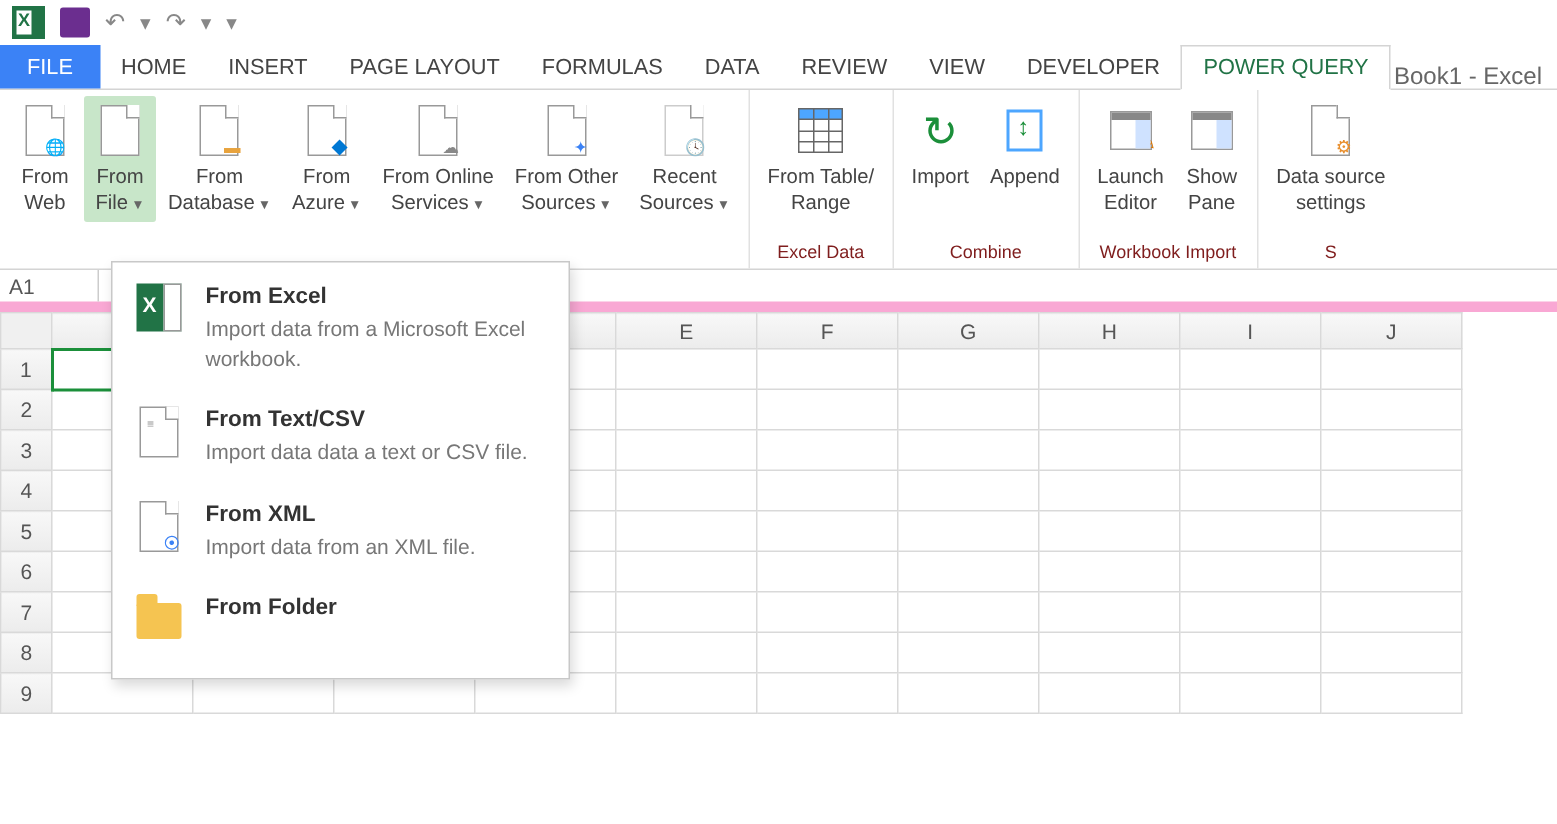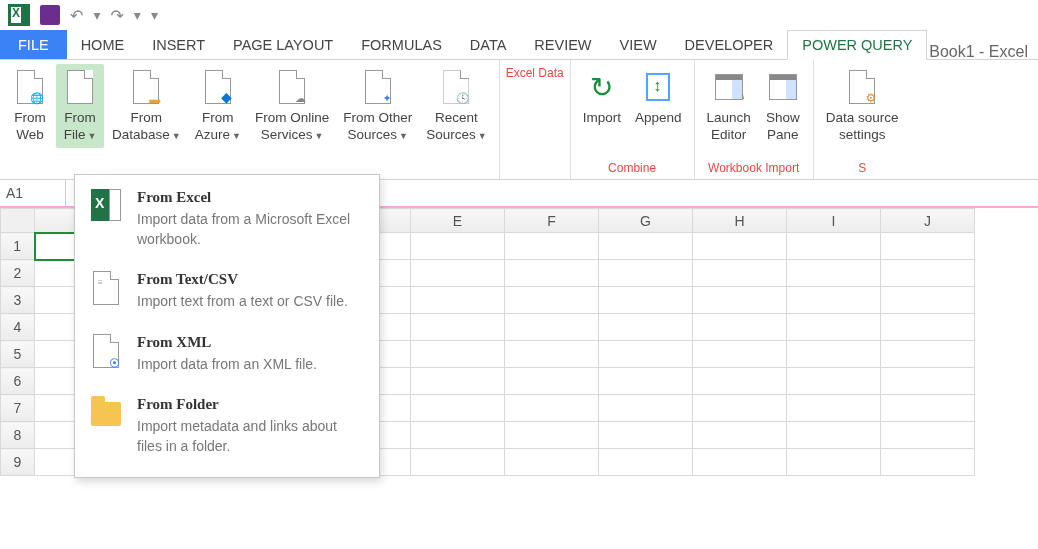--- a/index.html
+++ b/index.html
@@ -19,21 +19,21 @@
 
 .ribbon-tabs { display: flex; height: 30px; align-items: stretch; border-bottom: 1px solid #d4d4d4; }
 .tab { padding: 0 14px; display: flex; align-items: center; font-size: 14.5px; color: #444; cursor: pointer; }
 .tab.file { background: #3b82f6; color: #fff; padding: 0 18px; }
 .tab.active { border: 1px solid #d4d4d4; border-bottom: 1px solid #fff; background: #fff; color: #217346; margin-bottom: -1px; }
 
 
 .ribbon { display: flex; height: 120px; border-bottom: 1px solid #d4d4d4; background: #fff; }
 .group { display: flex; flex-direction: column; border-right: 1px solid #e1e1e1; padding: 4px 6px 0 6px; }
 .group-items { display: flex; flex: 1; align-items: flex-start; gap: 2px; }
-.group-label { text-align: center; font-size: 12px; color: #ef4444; padding: 2px 0 4px 0; }
+.group-label { text-align: center; font-size: 12px; color: #7f1d1d; padding: 2px 0 4px 0; }
 .rbtn { display: flex; flex-direction: column; align-items: center; justify-content: flex-start; padding: 4px 6px; cursor: pointer; min-width: 48px; border-radius: 2px; }
 .rbtn.highlighted { background: #c8e6c9; }
 .rbtn .icon { width: 34px; height: 38px; margin-bottom: 4px; display: flex; align-items: center; justify-content: center; }
 .rbtn .label { text-align: center; font-size: 13.5px; color: #444; line-height: 1.25; white-space: pre; }
 .dropdown-caret { font-size: 9px; color: #666; margin-left: 2px; }
 
 
 .page-icon { width: 26px; height: 34px; border: 1px solid #999; background: #fff; position: relative; }
 .page-icon::after { content: ""; position: absolute; top: -1px; right: -1px; width: 8px; height: 8px; background: #fff; border-left: 1px solid #999; border-bottom: 1px solid #999; }
 .table-icon { width: 30px; height: 30px; display: grid; grid-template-columns: repeat(3,1fr); grid-template-rows: repeat(4,1fr); gap: 1px; background: #666; border: 1px solid #666; }
@@ -41,39 +41,39 @@
 .table-icon span.hdr { background: #4da6ff; }
 .arrow-merge { font-size: 28px; color: #1b8f3a; }
 .arrow-append { width: 24px; height: 28px; border: 2px solid #4da6ff; position: relative; }
 .arrow-append::after { content: "↕"; position: absolute; left: 5px; top: 2px; color: #1b8f3a; font-size: 16px; }
 .pane-icon { width: 28px; height: 26px; border: 1px solid #999; position: relative; }
 .pane-icon::before { content: ""; position: absolute; left: 0; top: 0; right: 0; height: 5px; background: #888; }
 .pane-icon::after { content: ""; position: absolute; right: 0; top: 5px; bottom: 0; width: 10px; background: #cfe2ff; }
 .gear-overlay { position: absolute; font-size: 12px; color: #e88f2e; right: -2px; bottom: -2px; }
 
 
-.namebox-row { display: flex; height: 28px; border-bottom: 2px solid #f9a8d4; }
+.namebox-row { display: flex; height: 28px; border-bottom: 7px solid #f9a8d4; }
 .namebox { width: 66px; padding: 2px 6px; border-right: 1px solid #ccc; font-size: 14px; color: #555; display: flex; align-items: center; }
 .fx-area { flex: 1; }
 
 
 .grid-wrap { position: relative; }
 .grid { border-collapse: collapse; table-layout: fixed; }
 .grid th, .grid td { border: 1px solid #d9d9d9; font-weight: normal; font-size: 14px; color: #555; }
 .grid th.colhdr { height: 24px; width: 94px; background: linear-gradient(#f8f8f8,#ececec); text-align: center; }
 .grid th.corner { width: 34px; background: #f0f0f0; }
 .grid th.rowhdr { width: 34px; height: 27px; background: linear-gradient(#f8f8f8,#ececec); text-align: center; }
 .grid td { width: 94px; height: 27px; }
 .grid td.sel { border: 2px solid #1b8f3a; }
 
 
 .dropdown-menu { position: absolute; left: 74px; top: 174px; width: 306px; background: #fff; border: 1px solid #c8c8c8; box-shadow: 2px 4px 8px rgba(0,0,0,.15); z-index: 10; padding: 6px 0; }
 .menu-item { display: flex; gap: 14px; padding: 8px 14px 14px 14px; cursor: pointer; }
 .menu-icon { width: 34px; height: 36px; flex-shrink: 0; display: flex; align-items: flex-start; justify-content: center; }
-.menu-text .title { font-weight: 600; font-size: 15px; color: #333; margin-bottom: 4px; font-family: Liberation Serif, serif; }
+.menu-text .title { font-weight: 600; font-size: 15px; color: #333; margin-bottom: 4px; }
 .menu-text .desc { font-size: 14px; color: #777; line-height: 1.4; }
 
 .excel-file-icon { width: 30px; height: 32px; background: #217346; position: relative; }
 .excel-file-icon::before { content: ""; position: absolute; right: 0; top: 0; bottom: 0; width: 10px; background: #fff; border: 1px solid #999; }
 .excel-file-icon::after { content: "X"; position: absolute; left: 4px; top: 6px; color: #fff; font-weight: bold; font-size: 14px; }
 .folder-icon { width: 30px; height: 24px; background: #f5c451; border-radius: 2px; position: relative; margin-top: 6px; }
 .folder-icon::before { content: ""; position: absolute; left: 0; top: -6px; width: 14px; height: 8px; background: #f5c451; border-radius: 2px 2px 0 0; }
 .badge-dot { position: absolute; bottom: -2px; right: -2px; font-size: 11px; }
 
 .disabled { color: #aaa !important; }
@@ -170,20 +170,42 @@
             </div>
           </div>
         <div class="label"><span>Recent
 Sources</span><span class="dropdown-caret">▼</span></div>
       </div>
     </div>
     <div class="group-label">&nbsp;</div>
   </div>
 
   <div class="group">
+    <div class="group-items">
+      <div class="rbtn">
+        <div class="icon">
+            <div class="table-icon">
+              <span class="hdr"></span>
+              <span class="hdr"></span>
+              <span class="hdr"></span>
+              <span></span>
+              <span></span>
+              <span></span>
+              <span></span>
+              <span></span>
+              <span></span>
+              <span></span>
+              <span></span>
+              <span></span>
+            </div>
+          </div>
+        <div class="label">From Table/
+Range</div>
+      </div>
+    </div>
     <div class="group-label">Excel Data</div>
   </div>
 
   <div class="group">
     <div class="group-items">
       <div class="rbtn">
         <div class="icon">
             <span class="arrow-merge">↻</span>
           </div>
         <div class="label">Import</div>
@@ -389,36 +411,35 @@
     </div>
   </div>
   <div class="menu-item">
     <div class="menu-icon">
         <div class="page-icon" style="position:relative">
           <span style="position:absolute;left:4px;top:6px;font-size:8px;color:#999">≡</span>
         </div>
       </div>
     <div class="menu-text">
       <div class="title">From Text/CSV</div>
-      <div class="desc">Import text from a text or CSV file.</div>
+      <div class="desc">Import data data a text or CSV file.</div>
     </div>
   </div>
   <div class="menu-item">
     <div class="menu-icon">
         <div class="page-icon" style="position:relative">
           <span class="badge-dot" style="color:#3b82f6">⦿</span>
         </div>
       </div>
     <div class="menu-text">
       <div class="title">From XML</div>
       <div class="desc">Import data from an XML file.</div>
     </div>
   </div>
   <div class="menu-item">
     <div class="menu-icon">
         <div class="folder-icon"></div>
       </div>
     <div class="menu-text">
       <div class="title">From Folder</div>
-      <div class="desc">Import metadata and links about files in a folder.</div>
     </div>
   </div>
 </div>
 
 </body></html>

